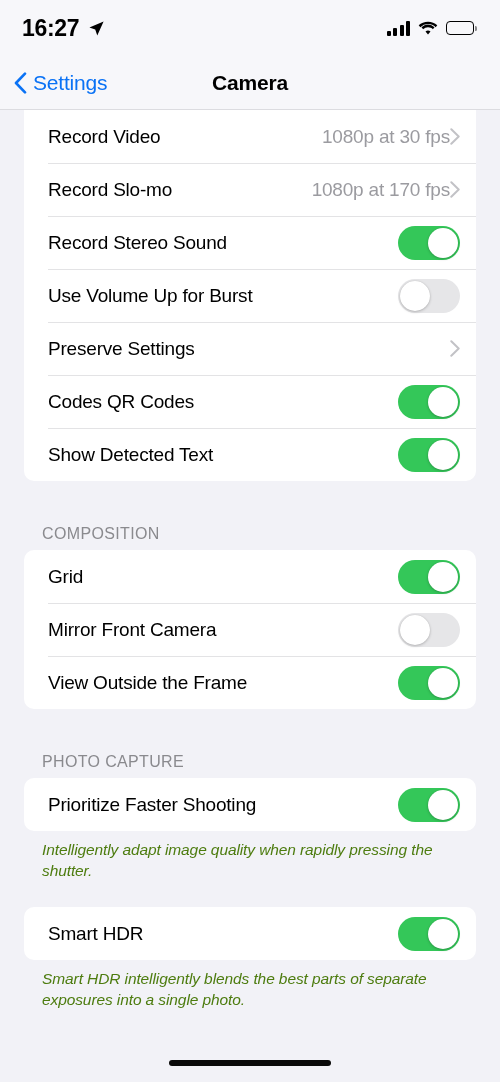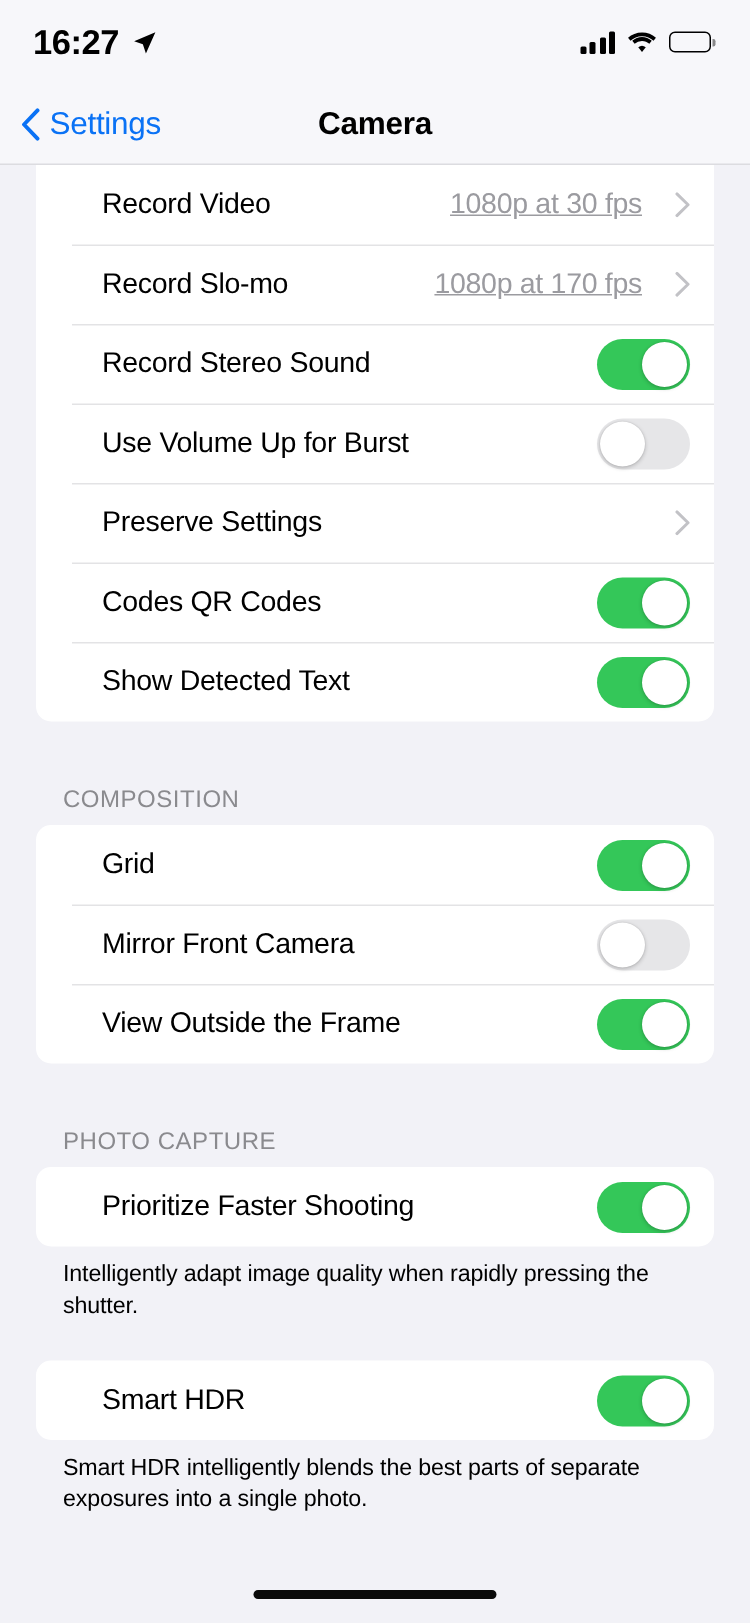--- a/index.html
+++ b/index.html
@@ -64,22 +64,22 @@
   .card.clipped-top { border-radius:0 0 10px 10px; }
 
   .row {
     position:relative; display:flex; align-items:center;
     height:53px; padding:0 16px 0 24px;
   }
   .row + .row:before {
     content:""; position:absolute; top:0; left:24px; right:0; height:1px;
     background:#E3E3E5;
   }
-  .row-label { font-size:19px; color:#000; letter-spacing:-0.2px; flex:1; white-space:nowrap;margin-left:20px; }
-  .row-value { font-size:19px; color:#9B9BA0; letter-spacing:-0.2px; margin-right:22px; white-space:nowrap;text-decoration:underline; }
+  .row-label { font-size:19px; color:#000; letter-spacing:-0.2px; flex:1; white-space:nowrap; }
+  .row-value { font-size:19px; color:#9B9BA0; letter-spacing:-0.2px; margin-right:0; white-space:nowrap; }
   .chev { width:10px; height:17px; display:block; flex:none; }
 
   
   .toggle {
     position:relative; width:62px; height:34px; border-radius:17px;
     flex:none; cursor:pointer; transition:background .15s;
   }
   .toggle.on  { background:#34C759; }
   .toggle.off { background:#E6E6E8; }
   .toggle .knob {
@@ -88,22 +88,23 @@
   }
   .toggle.on  .knob { left:30px; }
   .toggle.off .knob { left:2px; }
 
   
   .sec-header {
     font-size:16px; color:#8A8A8E; letter-spacing:0.35px;
     padding:0 24px 7px 42px; text-transform:uppercase;
   }
   .sec-footer {
-    font-size:15.5px; color:#000000; letter-spacing:-0.1px; line-height:1.33;
+    font-size:15.5px; color:#4d7c0f; letter-spacing:-0.1px; line-height:1.33;
     padding:9px 40px 0 42px;
+    font-style:italic;
   }
   .gap-lg { height:44px; }
   .gap-md { height:26px; }
 
   
   .home-indicator {
     position:absolute; bottom:16px; left:50%; transform:translateX(-50%);
     width:162px; height:6px; border-radius:3px; background:#0A0A0A;
   }
 </style>

